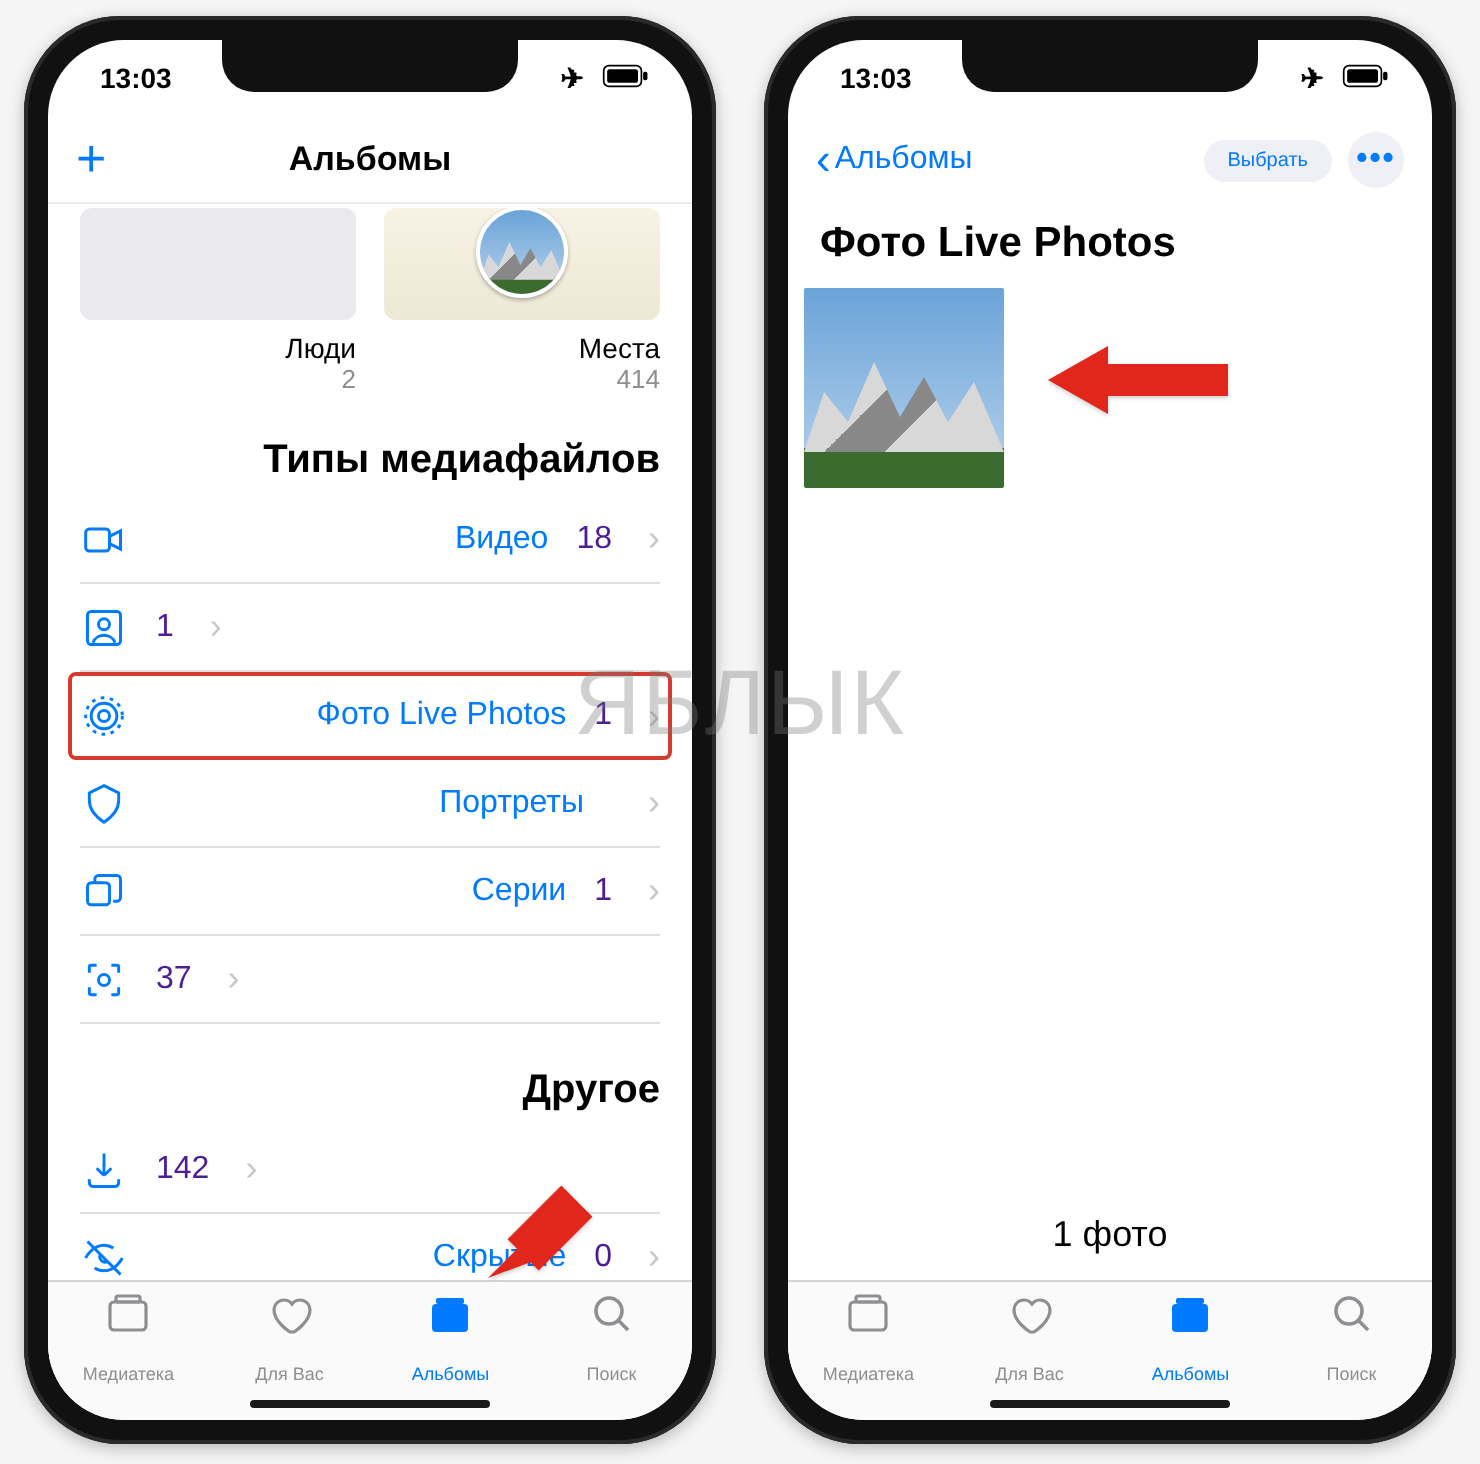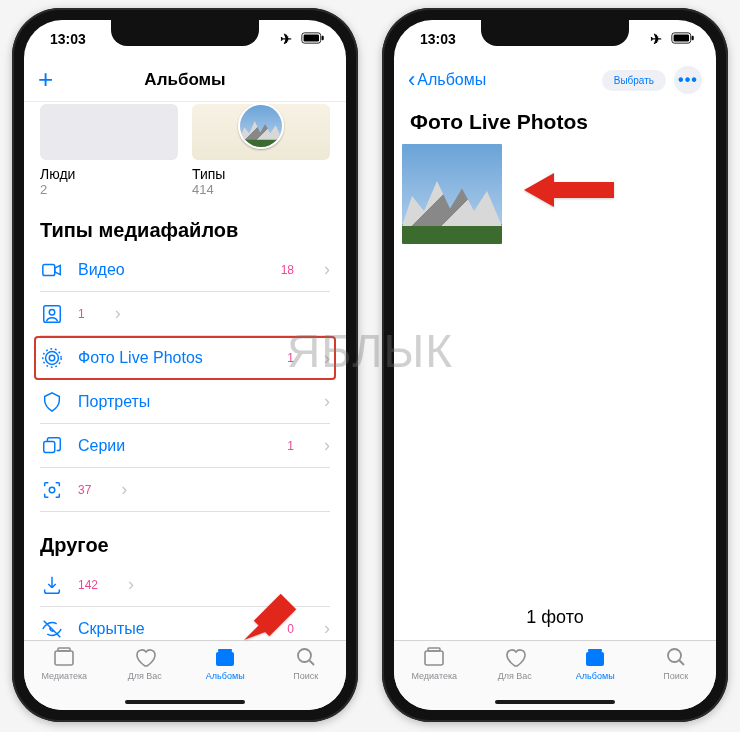--- a/index.html
+++ b/index.html
@@ -74,21 +74,21 @@
     padding:5px 12px; border-radius:14px; font-weight:500;
   }
   .more-btn {
     width:28px; height:28px; border-radius:14px;
     background:#eef0f5; color:#007aff;
     display:flex; align-items:center; justify-content:center;
     font-size:16px; letter-spacing:1px; font-weight:700;
   }
 
   .content { flex:1; overflow:hidden; position:relative; }
-  .scroll { position:absolute; inset:0; overflow:hidden; padding: 0 16px; }
+  .scroll { position:absolute; inset:0; overflow:hidden; padding: 0 16px; text-align: right; }
 
   .smart-row { display:flex; gap:14px; margin-top:2px; }
   .smart-card { flex:1; }
   .smart-thumb { height:56px; background:#e9e9ee; border-radius:6px; position:relative; overflow:hidden; }
   .smart-thumb.map { background:linear-gradient(#f7f2e4,#eee8d6); }
   .map-dot { position:absolute; left:50%; top:40%; width:46px; height:46px; border-radius:50%; overflow:hidden; border:2px solid #fff; box-shadow:0 1px 2px rgba(0,0,0,.3); transform:translate(-50%,-50%); }
   .thumb-mountain { width:100%; height:100%; background:
     linear-gradient(to top,#3b6b2e 20%,transparent 20%),
     linear-gradient(#6aa3d8,#b9d3ec);
     position:relative;
@@ -107,35 +107,35 @@
 
   .listrow {
     display:flex; align-items:center;
     height:44px;
     border-bottom:0.5px solid rgba(0,0,0,0.12);
     gap:14px;
   }
   .listrow .icon { width:24px; display:flex; justify-content:center; color:#007aff; }
   .listrow .icon svg { width:22px; height:22px; }
   .listrow .label { flex:1; color:#007aff; font-size:16px; }
-  .listrow .count { color:#ec4899; font-size:12px; margin-right:16px; }
+  .listrow .count { color:#4c1d95; font-size:16px; margin-right:4px; }
   .listrow .chev { color:#c7c7cc; font-size:18px; }
 
   .highlight { border:2px solid #d43b2f; border-radius:4px; padding:0 4px; margin:0 -6px; height:44px; }
   .highlight .listrow { border-bottom:none; height:40px; }
 
   .tabbar {
     height:70px;
     border-top:0.5px solid rgba(0,0,0,0.15);
     background:#fafafa;
     display:flex;
     padding-top:4px;
   }
   .tab {
-    flex:1; display:flex; flex-direction:column; align-items:center; gap:2px;
+    flex:1; display:flex; flex-direction:column; align-items:center; gap:13px;
     color:#8e8e93; font-size:9px;
   }
   .tab.active { color:#007aff; }
   .tab svg { width:24px; height:24px; }
   .home-indicator {
     position:absolute; bottom:6px; left:50%; transform:translateX(-50%);
     width:120px; height:4px; background:#000; border-radius:3px; opacity:.9;
   }
 
   
@@ -199,21 +199,21 @@
               <div class="smart-thumb"></div>
               <div class="smart-title">Люди</div>
               <div class="smart-count">2</div>
             </div>
             <div class="smart-card">
               <div class="smart-thumb map">
                   <div class="map-dot">
                     <div class="thumb-mountain"></div>
                   </div>
                 </div>
-              <div class="smart-title">Типы</div>
+              <div class="smart-title">Места</div>
               <div class="smart-count">414</div>
             </div>
           </div>
 
           <div class="section-title">Типы медиафайлов</div>
 
           <div class="listrow">
             <span class="icon">
                 <svg viewBox="0 0 24 24" fill="none" stroke="currentColor" stroke-width="1.6">
                   <rect x="2" y="6" width="13" height="12" rx="2"></rect>

